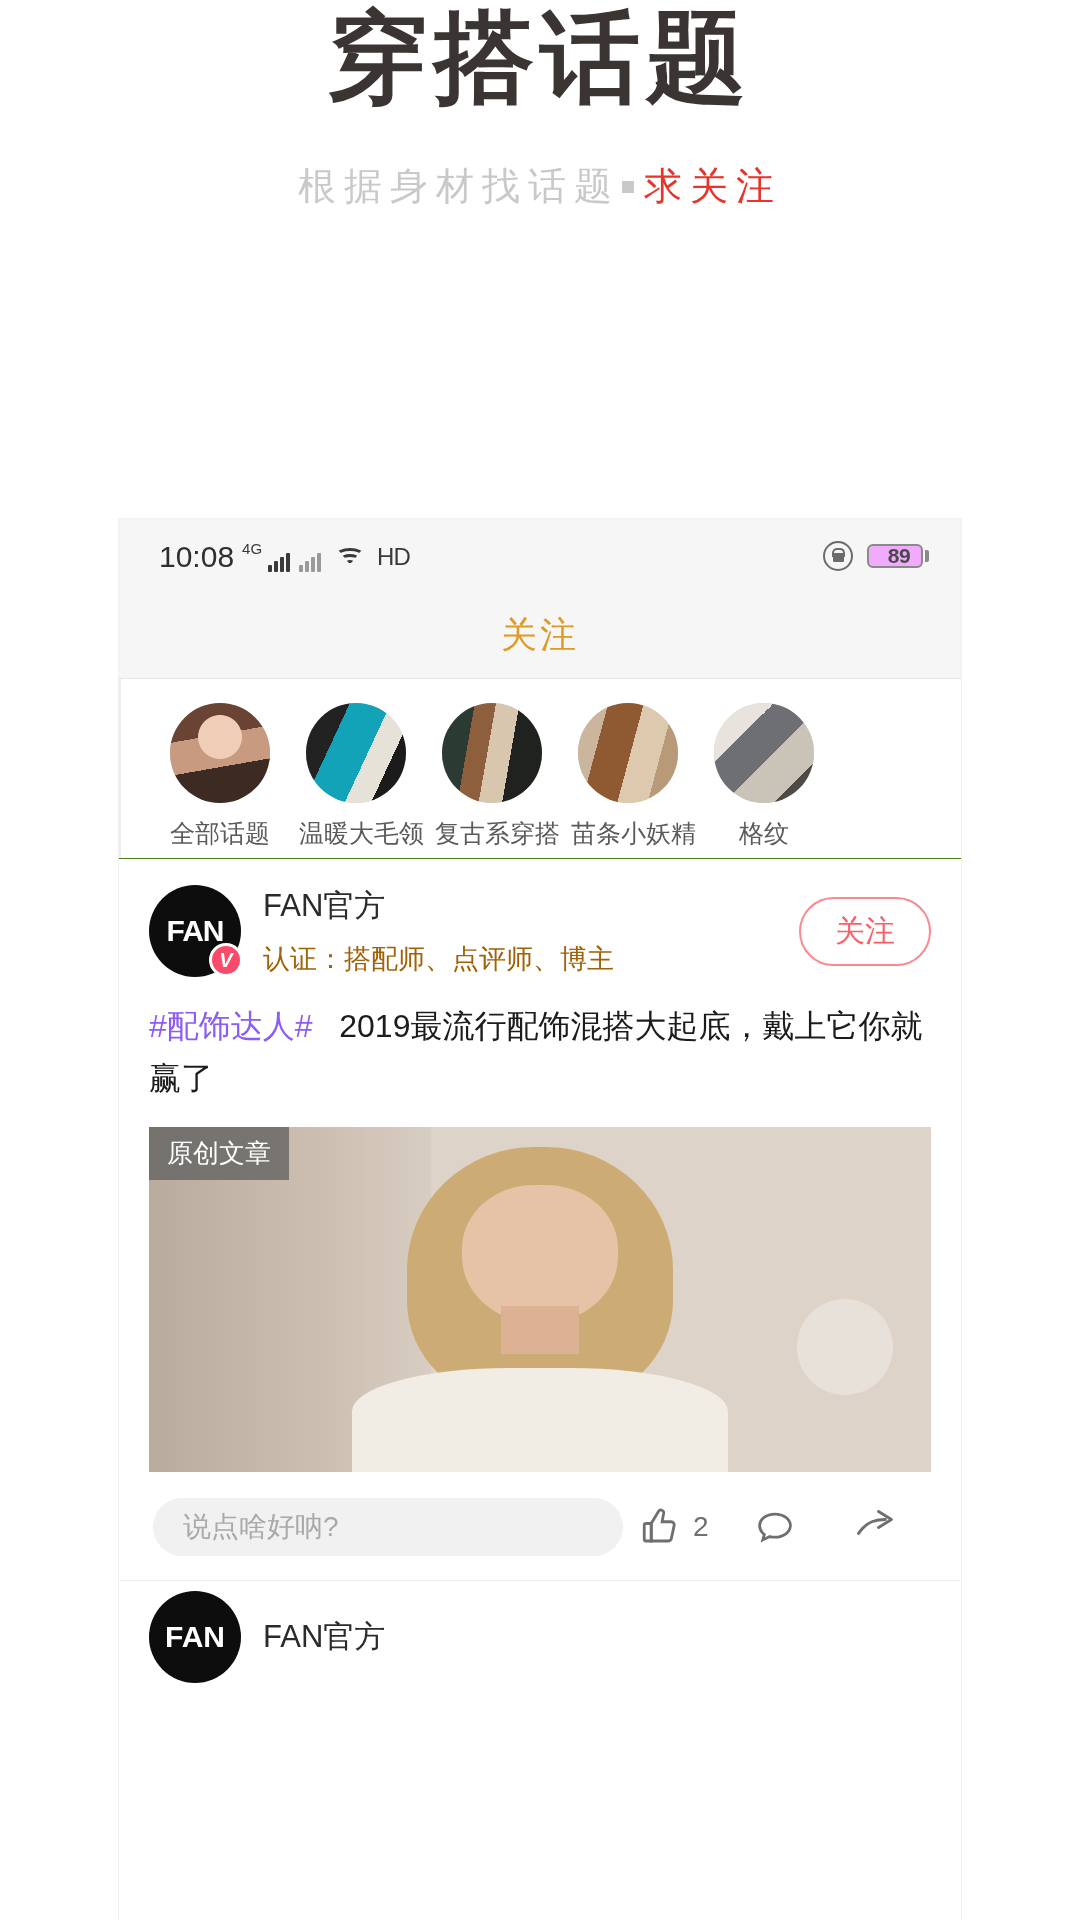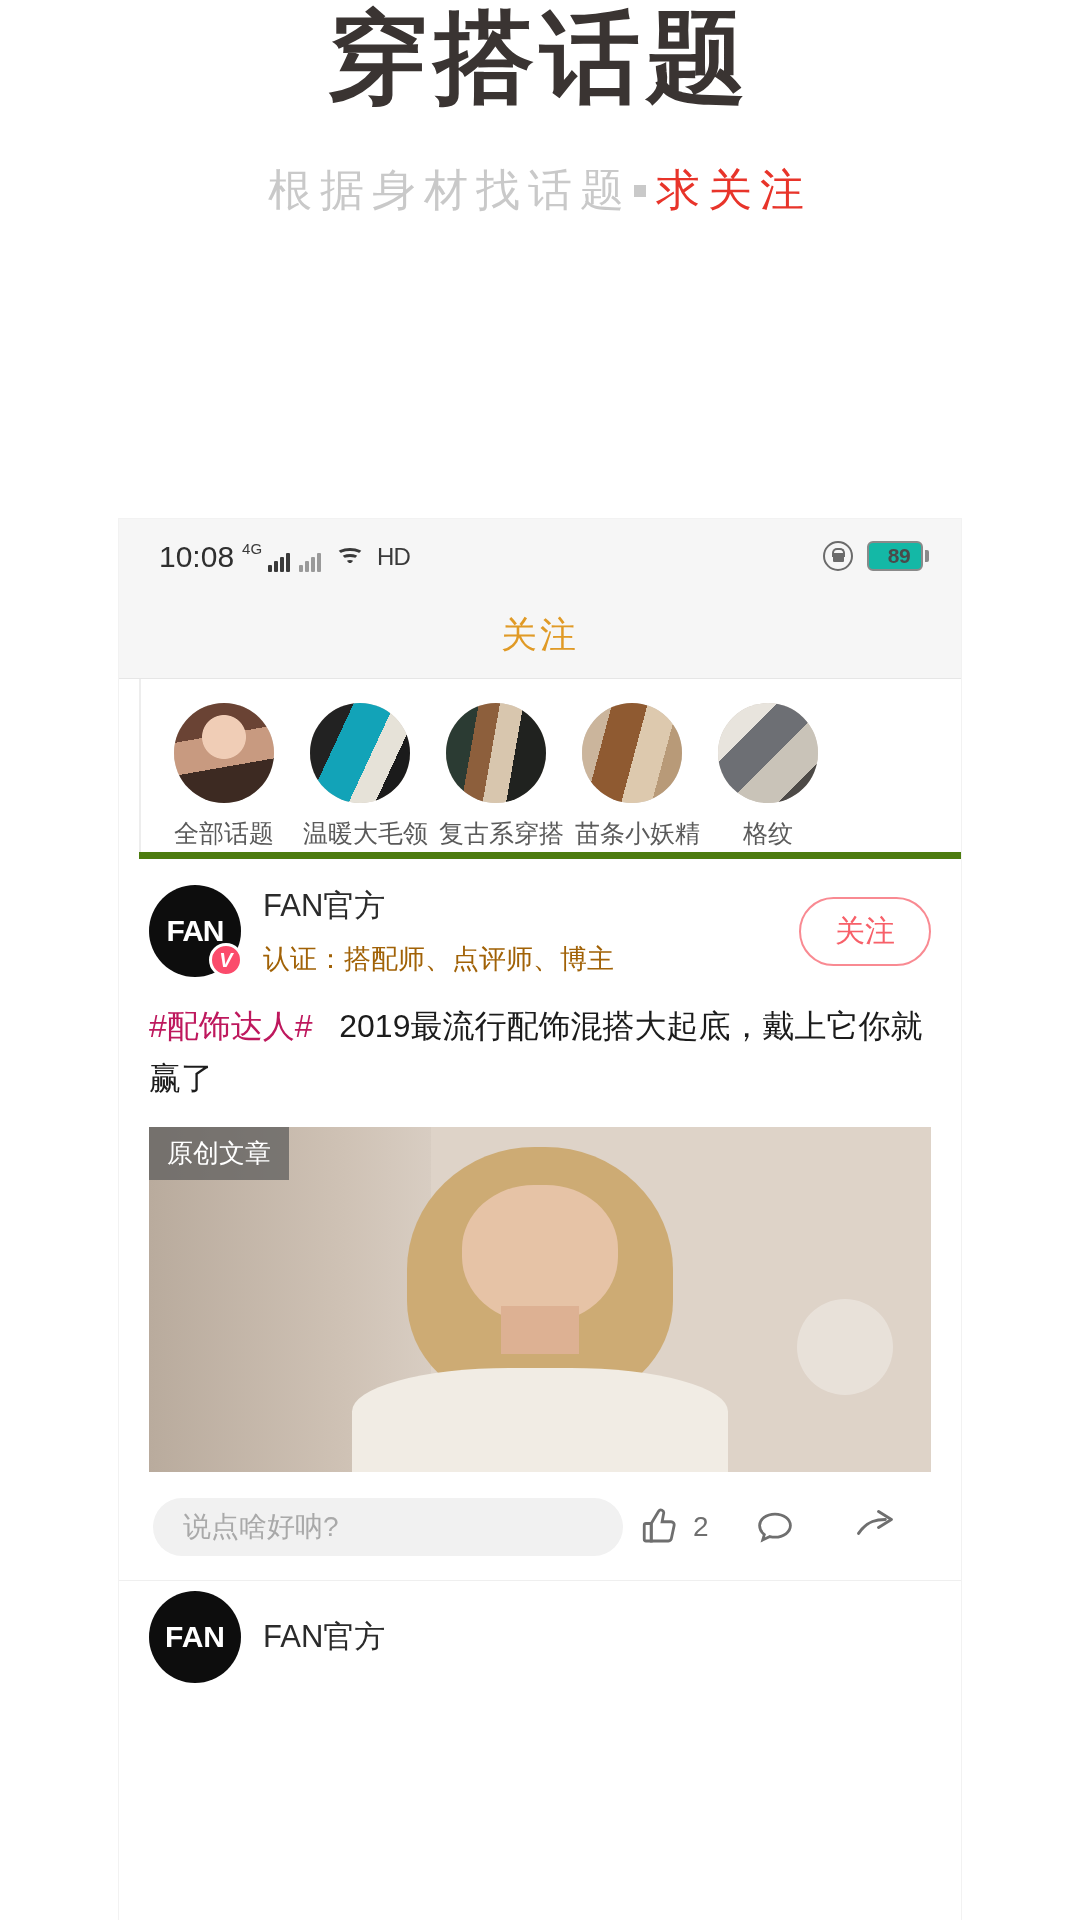--- a/index.html
+++ b/index.html
@@ -13,21 +13,21 @@
 
   
   .poster-head { width:1080px; text-align:center; }
   .poster-title {
     font-size:100px; font-weight:bold; color:#3a3432;
     letter-spacing:6px; line-height:1.15;
     font-family:"Liberation Sans","DejaVu Sans",sans-serif;
   }
   .poster-sub {
     margin-top:46px;
-    font-size:44px; letter-spacing:8px; color:#c9c9c9;
+    font-size:38px; letter-spacing:8px; color:#c9c9c9;
     display:flex; justify-content:center; align-items:center;text-align:right;
   }
   .poster-sub .sep {
     display:inline-block; width:12px; height:12px;
     background:#c9c9c9; margin:0 10px 0 2px;
   }
   .poster-sub .accent { color:#e8342a; letter-spacing:8px; }
 
   
   .phone-card {
@@ -64,36 +64,35 @@
   .wifi-ico .w3{ width:8px;  height:4px; top:14px; }
   .hd-ico { font-size:24px; color:#3a3a3a; letter-spacing:-1px; margin-left:4px; margin-bottom:1px;
             border:0; font-weight:500; }
   .sb-right { display:flex; align-items:center; gap:14px; }
   .lock-ico { width:30px; height:30px; border:2.5px solid #6b6b6b; border-radius:50%;
               position:relative; display:flex; align-items:center; justify-content:center; }
   .lock-ico::after { content:""; width:11px; height:9px; background:#6b6b6b; border-radius:1px; margin-top:2px; }
   .lock-ico::before { content:""; position:absolute; width:9px; height:7px;
      border:2.5px solid #6b6b6b; border-bottom:none; border-radius:5px 5px 0 0; top:5px; }
   .batt { display:flex; align-items:center; }
-  .batt-body { width:56px; height:30px; border:2.5px solid #8a8a8a; border-radius:6px;
-     display:flex; align-items:center; justify-content:center; background:#14b8a6;padding-left:8px; }
+  .batt-body { width:56px; height:24px; border:2.5px solid #8a8a8a; border-radius:6px;
+     display:flex; align-items:center; justify-content:center; background:#f0abfc;padding-left:8px; }
   .batt-num { font-size:21px; color:#4a4a4a; font-weight:bold; letter-spacing:-0.5px; }
   .batt-cap { width:4px; height:12px; background:#8a8a8a; border-radius:0 2px 2px 0; margin-left:2px; }
 
   
   .tab-bar { height:86px; background:#f6f6f6; display:flex; align-items:center;
              justify-content:center; border-bottom:1px solid #e6e6e6; }
   .tab-active { font-size:36px; color:#e09a26; letter-spacing:3px; }
 
   
   .topics {
     height:180px; background:#ffffff; display:flex; align-items:flex-start;
-    padding:24px 0 0 0; overflow:hidden; position:relative;
-    border-bottom:7px solid #4d7c0f;
-    margin-left:20px;
+    padding:24px 0 0 16px; overflow:hidden; position:relative;
+    border-bottom:1px solid #4d7c0f;
   }
   .topics::before{ content:""; position:absolute; left:0; top:0; bottom:0; width:2px; background:#ededed; }
   .topic {
     width:114px; flex:0 0 114px; margin-left:22px; text-align:center;
   }
   .topic:first-child { margin-left:28px; }
   .t-av {
     width:100px; height:100px; border-radius:50%; margin:0 auto;
     overflow:hidden; position:relative; background:#cfc6bd;
   }
@@ -117,21 +116,21 @@
   .author-meta { margin-left:22px; flex:1; }
   .author-name { font-size:31px; color:#2b2b2b; }
   .author-cert { font-size:27px; color:#a16207; margin-top:14px; }
   .follow-btn {
     border:2px solid #f98a92; color:#f76069; border-radius:40px;
     padding:12px 34px; font-size:30px; background:#fff; white-space:nowrap;
   }
 
   
   .post-text { padding:6px 30px 0 30px; font-size:32px; line-height:1.62; color:#1c1c1c; }
-  .tag { color:#be185d; }
+  .tag { color:#8b5cf6; }
 
   
   .post-img {
     margin:22px 30px 0 30px; height:345px; position:relative; overflow:hidden;
     background:linear-gradient(120deg,#d9cec4 0%,#e4dad0 45%,#cfc2b6 100%);
   }
   .orig-badge {
     position:absolute; left:0; top:0; background:rgba(90,90,90,.72); color:#fff;
     font-size:26px; padding:9px 18px;
   }

